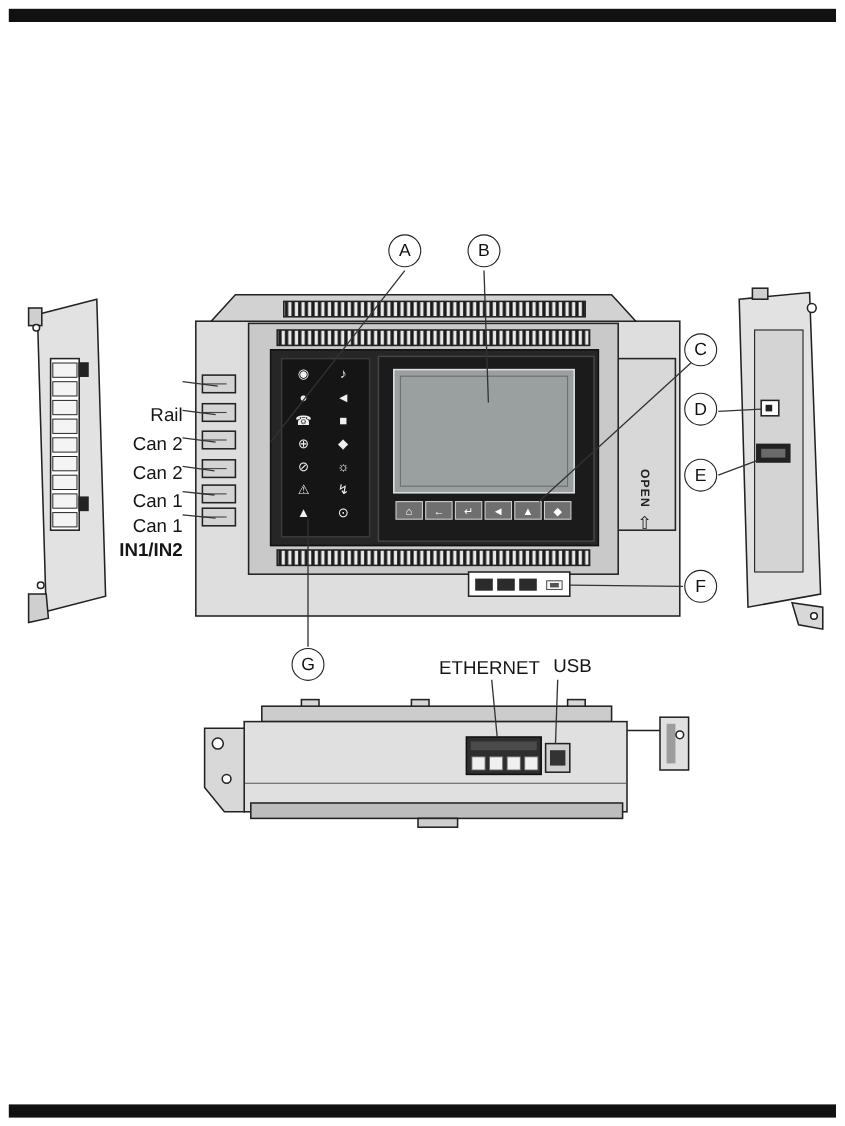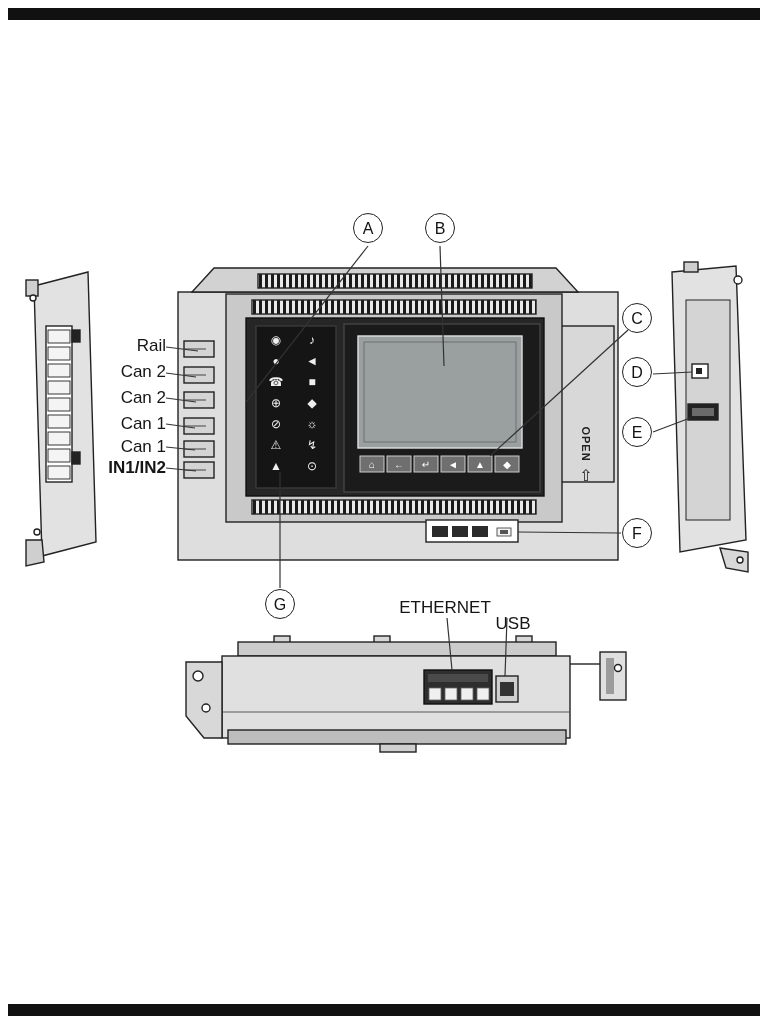--- a/index.html
+++ b/index.html
@@ -7,21 +7,21 @@
     position:relative;width:768px;height:1024px;background:#ffffff;overflow:hidden;
     font-family:"Liberation Sans", sans-serif;color:#1a1a1a;
   }
   svg{position:absolute;left:0;top:0;}
   .callout{
     position:absolute;width:30px;height:30px;border:1.7px solid #222;border-radius:50%;
     background:#fff;text-align:center;line-height:30px;font-size:16px;color:#111;
     box-sizing:border-box;z-index:3;
   }
   .tlabel{
-    position:absolute;left:28px;width:138px;text-align:right;font-size:17px;color:#151515;z-index:3;
+    position:absolute;left:28px;width:138px;text-align:right;font-size:17px;color:#151515;z-index:3;margin-top:32px;
   }
   .plabel{position:absolute;text-align:center;font-size:17px;color:#151515;z-index:3;}
   .open-label{
     position:absolute;left:566px;top:438px;width:40px;text-align:center;font-size:11px;
     font-weight:bold;letter-spacing:1px;color:#222;transform:rotate(90deg);z-index:3;
   }
   .open-arrow{position:absolute;left:574px;top:466px;width:24px;text-align:center;font-size:16px;color:#222;z-index:3;}
   .icn{fill:#efefef;font-size:12px;}
   .keyg{fill:#ffffff;font-size:10px;}
   text{font-family:"Liberation Sans", sans-serif;}
@@ -214,18 +214,18 @@
   <div class="callout" style="left:265px;top:589px;">G</div>
 
   <div class="tlabel" style="top:336px;">Rail</div>
   <div class="tlabel" style="top:362px;">Can 2</div>
   <div class="tlabel" style="top:388px;">Can 2</div>
   <div class="tlabel" style="top:414px;">Can 1</div>
   <div class="tlabel" style="top:437px;">Can 1</div>
   <div class="tlabel" style="top:458px;font-weight:bold;">IN1/IN2</div>
 
   <div class="plabel" style="left:394px;top:598px;width:102px;">ETHERNET</div>
-  <div class="plabel" style="left:488px;top:614px;width:50px;">USB</div>
+  <div class="plabel" style="left:488px;top:596px;width:50px;text-align:right;">USB</div>
 
   <div class="open-label">OPEN</div>
   <div class="open-arrow">⇧</div>
 
 </div>
 
 </body></html>

